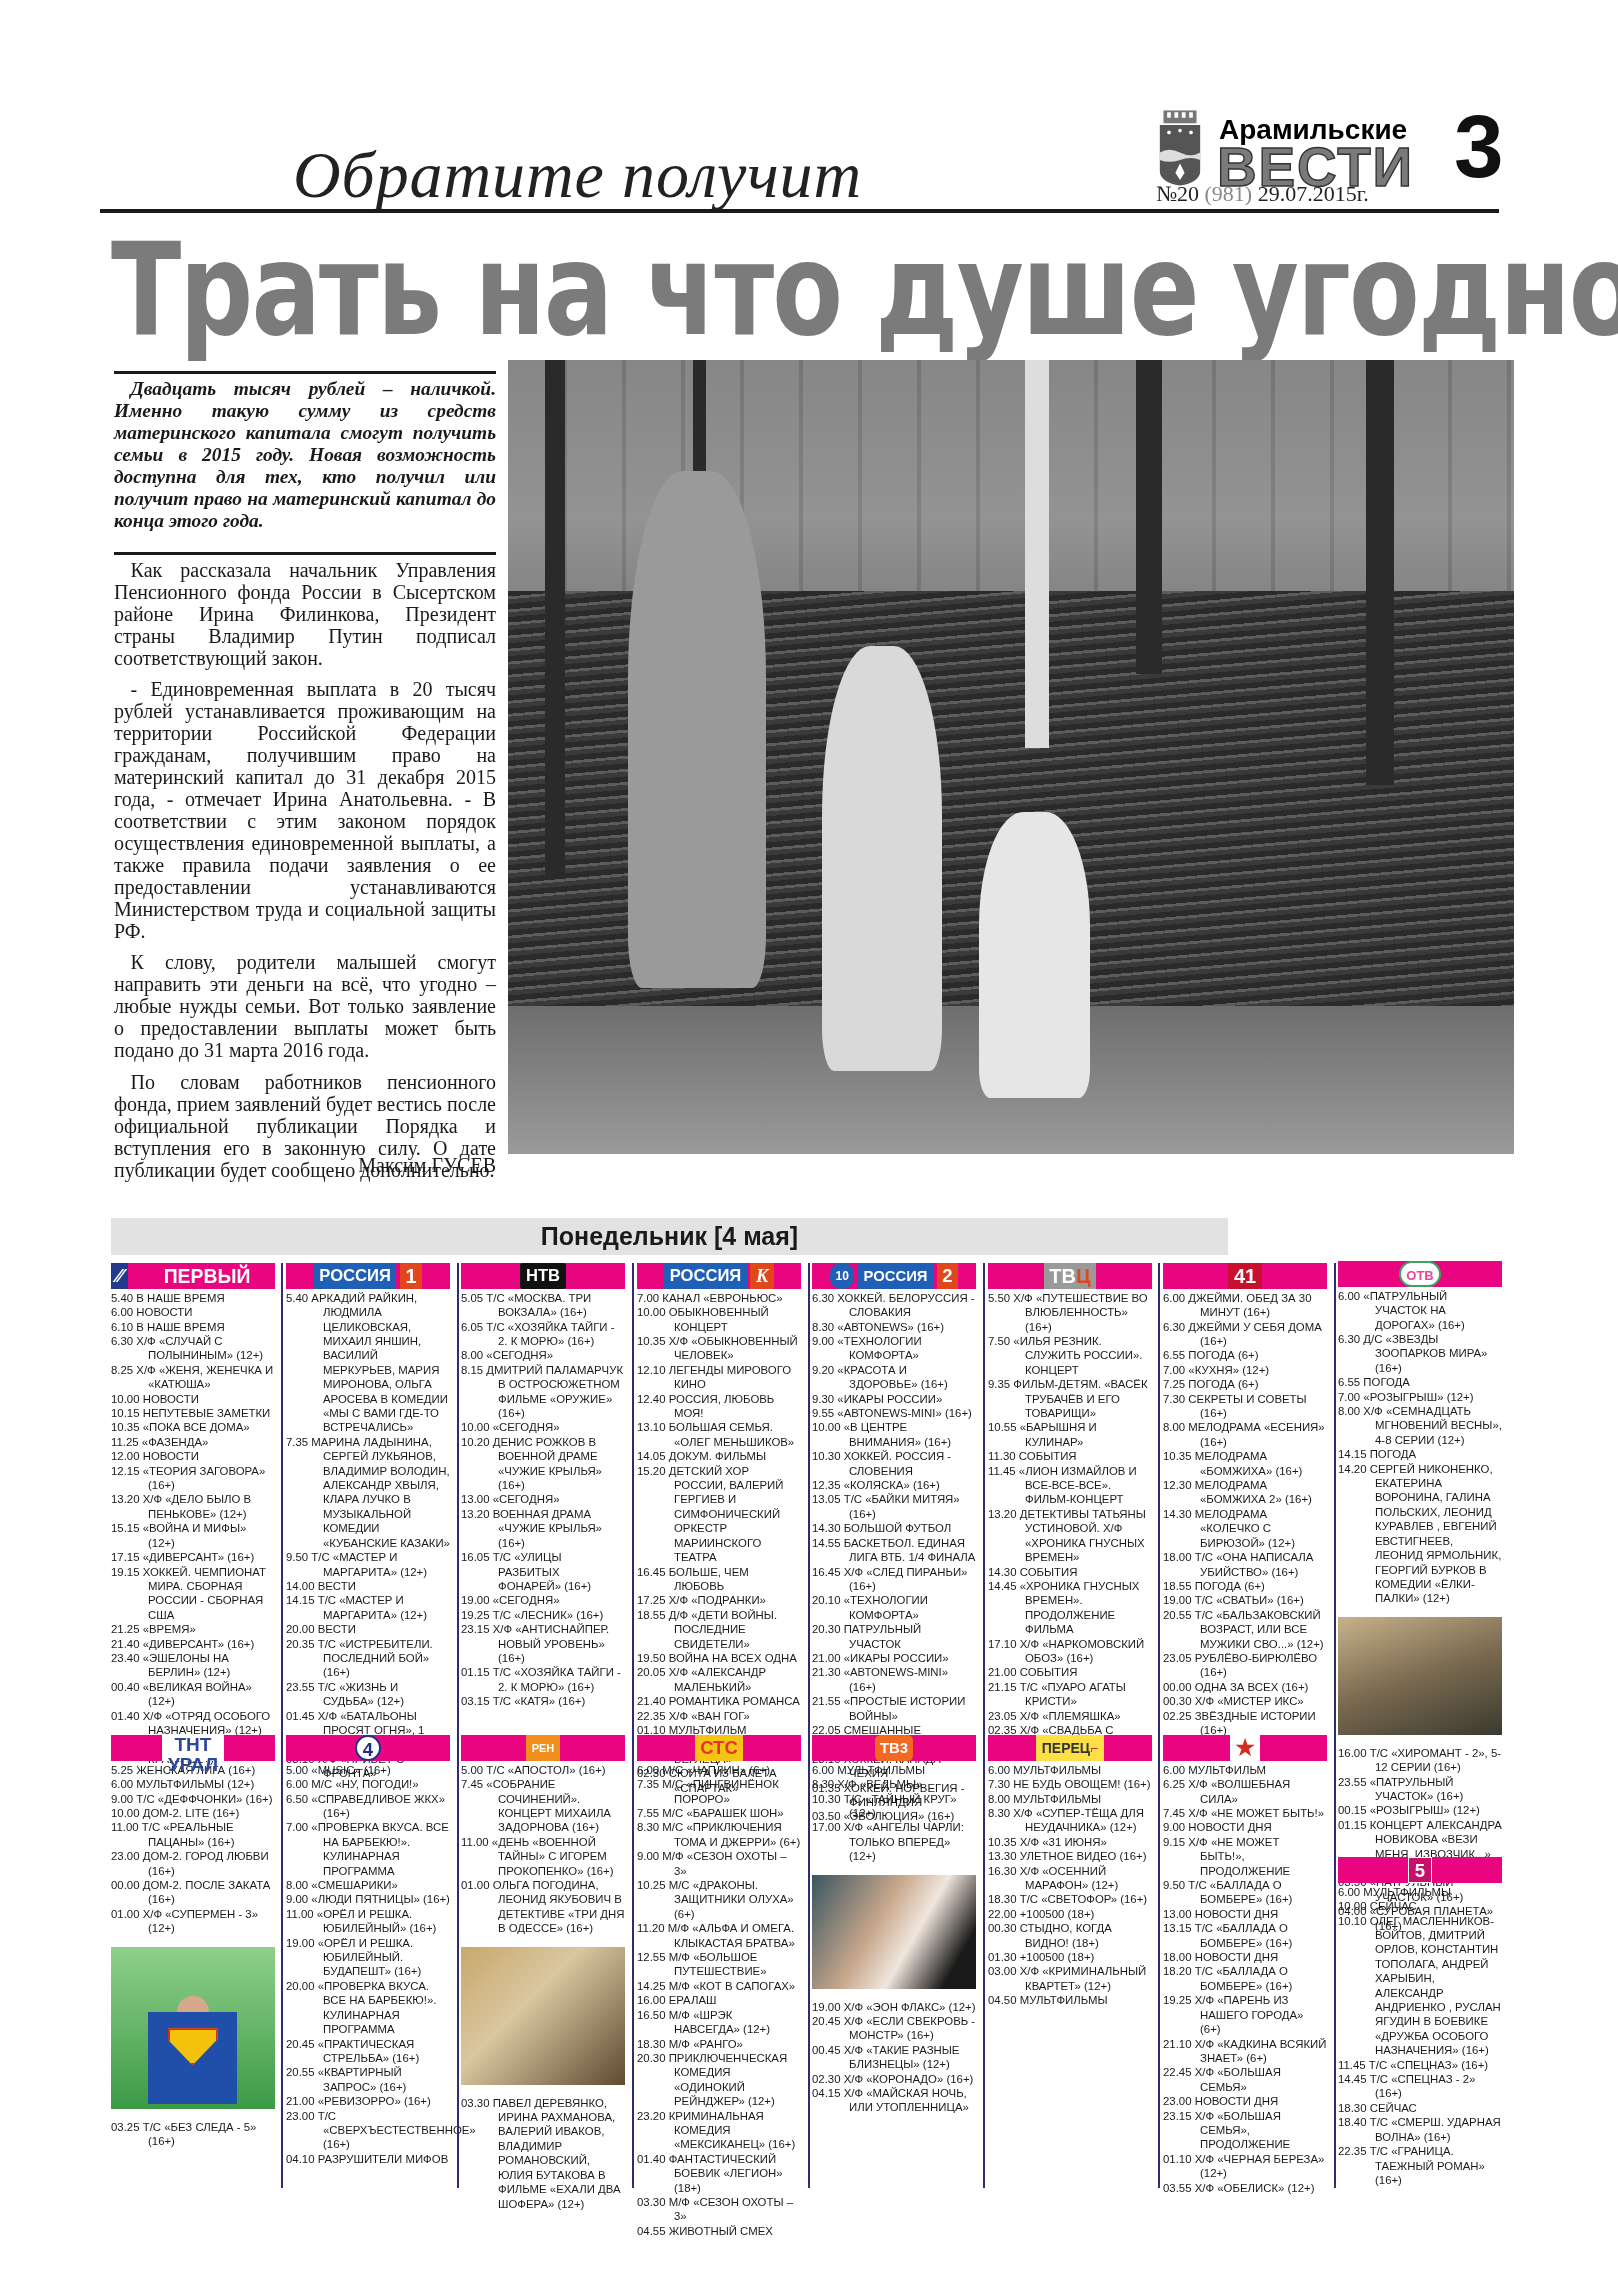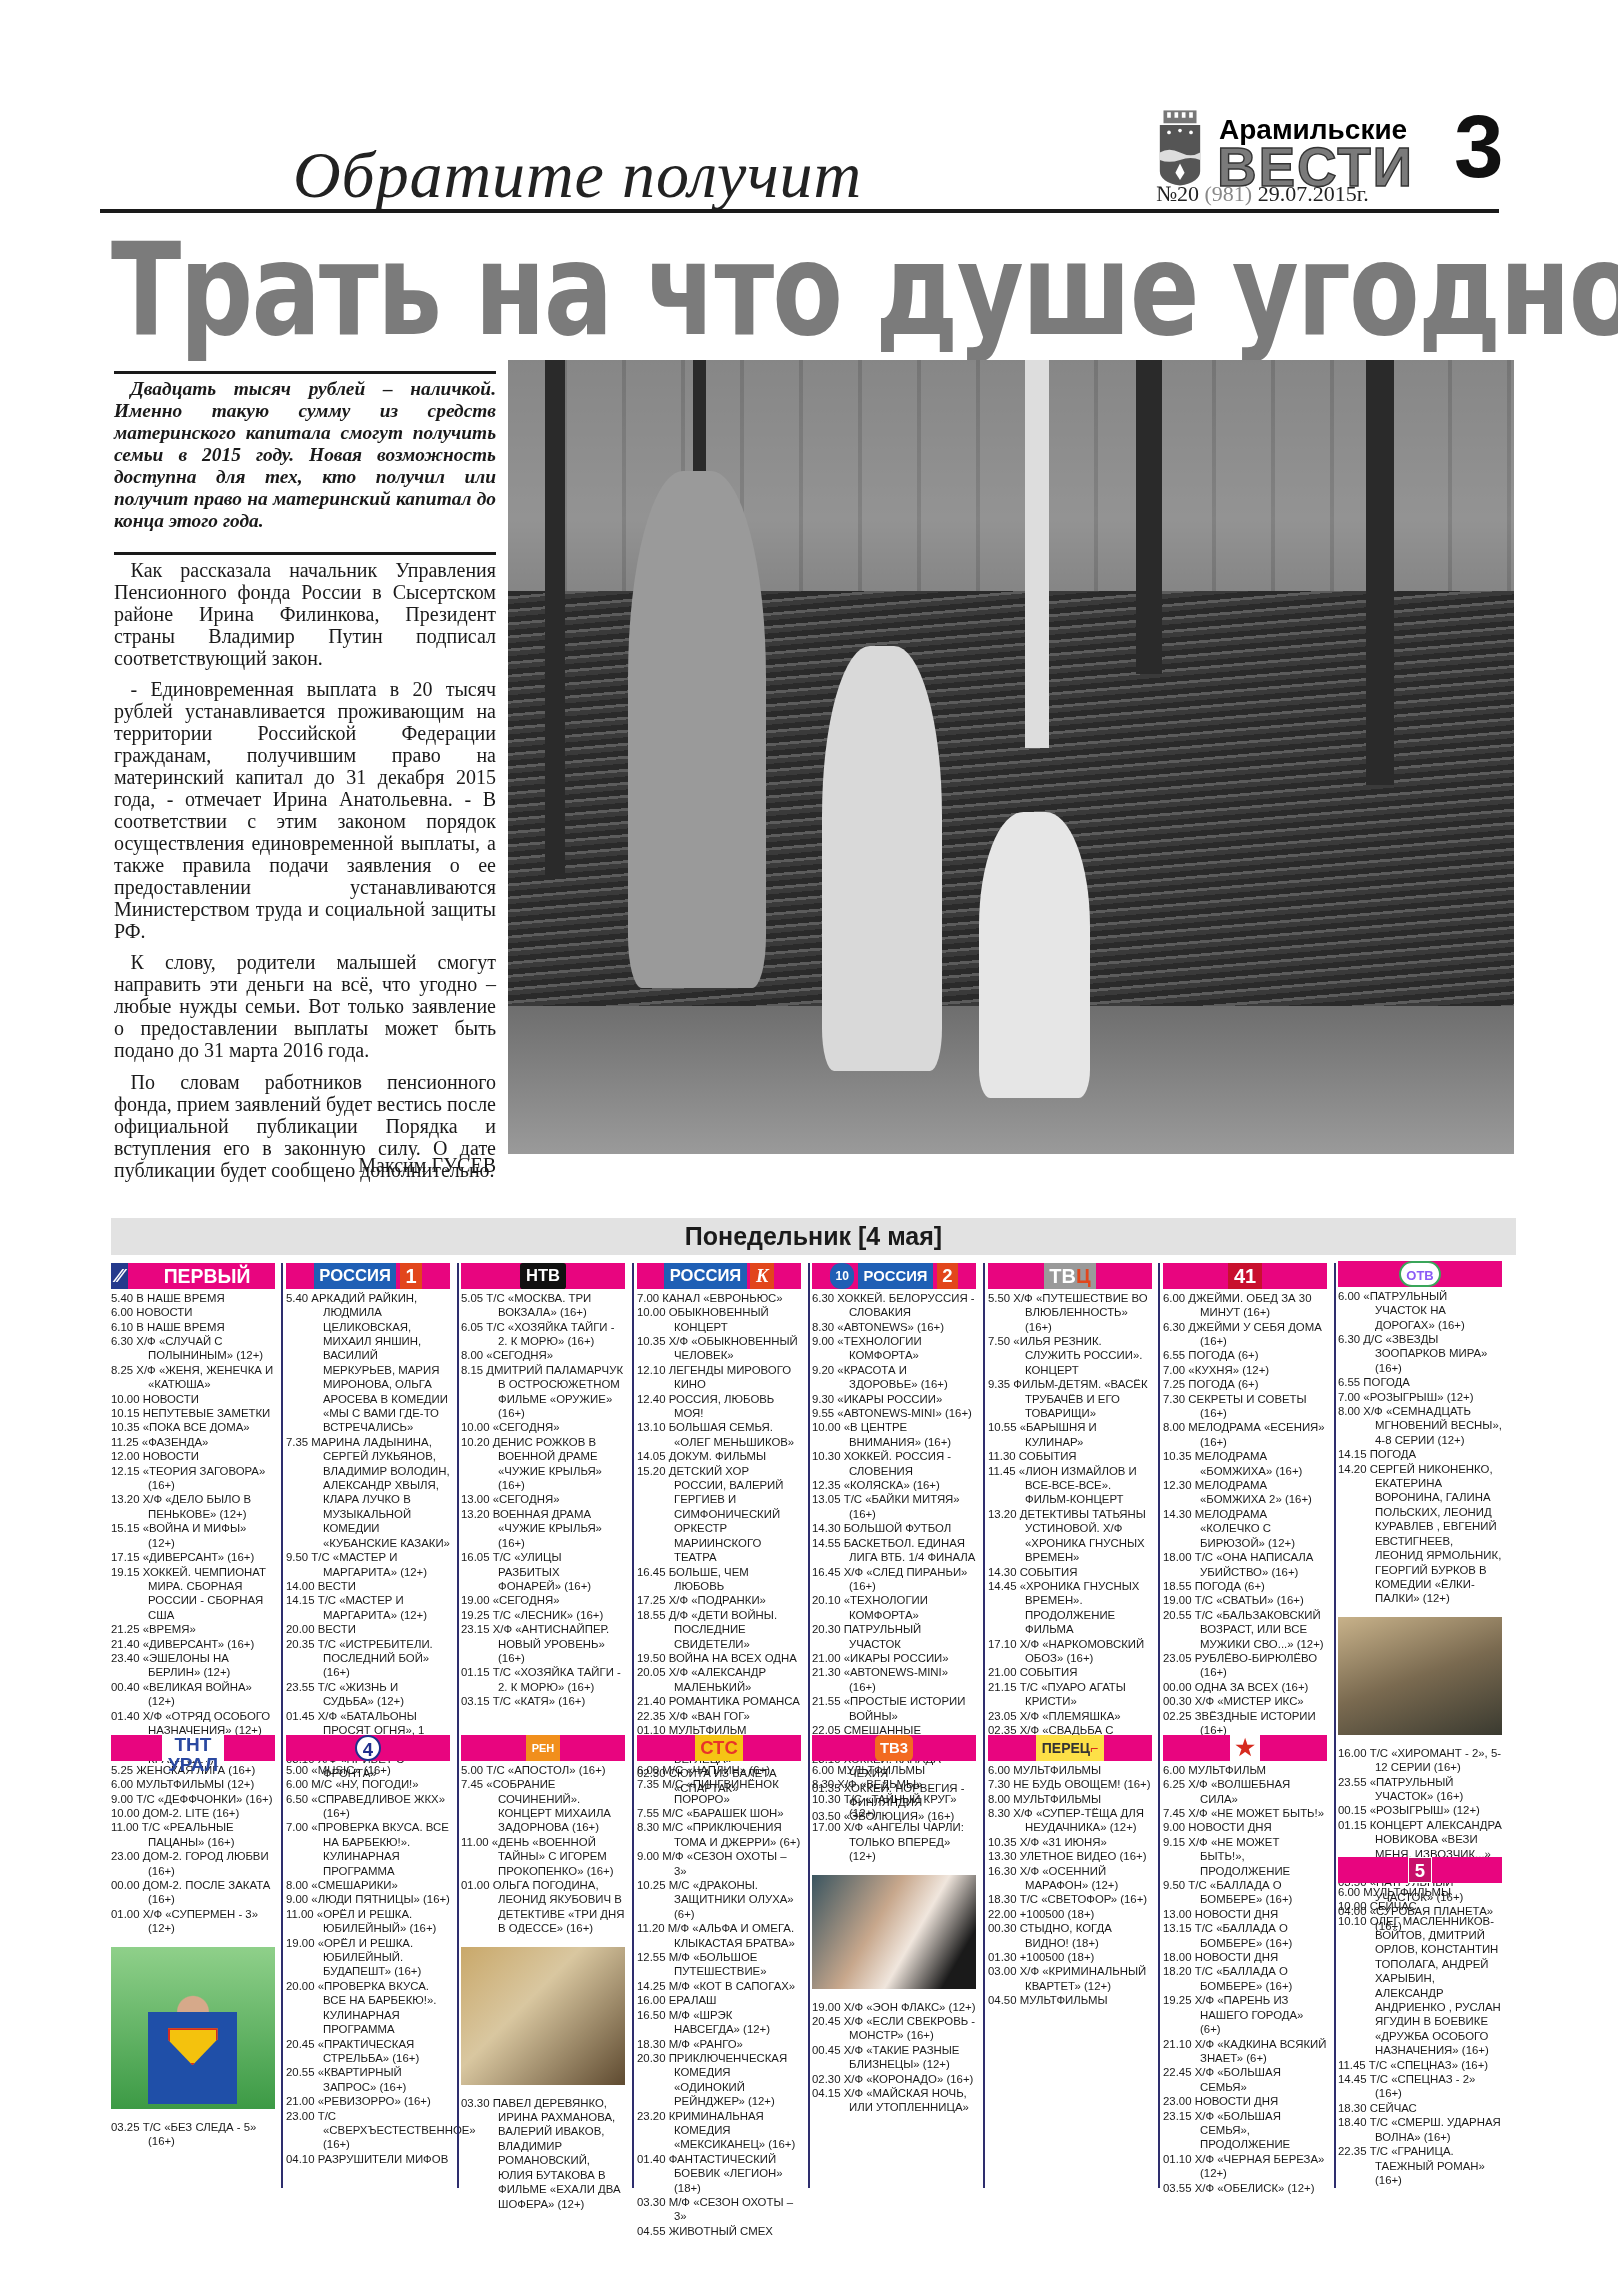--- a/index.html
+++ b/index.html
@@ -27,21 +27,21 @@
   .byline { position: absolute; left: 114px; top: 1154px; width: 382px; text-align: right; font-family: "Liberation Serif", serif; font-size: 20px; }
 
   .photo { position: absolute; left: 508px; top: 360px; width: 1006px; height: 794px; background: linear-gradient(180deg, #6a6a6a 0%, #8a8a8a 20%, #3d3d3d 40%, #5a5a5a 65%, #2f2f2f 100%); overflow: hidden; }
   .photo .fence { position: absolute; left: 0; top: 0; width: 100%; height: 240px; background: repeating-linear-gradient(90deg, #9a9a9a 0 55px, #7d7d7d 55px 59px), #8a8a8a; opacity: 0.6; }
   .photo .water { position: absolute; left: 0; top: 231px; width: 100%; height: 443px; background: repeating-linear-gradient(175deg, #2a2a2a 0 5.5px, #5c5c5c 5.5px 8.3px, #3a3a3a 8.3px 13px); }
   .photo .ground { position: absolute; left: 0; top: 646px; width: 100%; height: 148px; background: linear-gradient(180deg, #6e6e6e, #9a9a9a); }
   .photo .fig { position: absolute; background: #d9d9d9; border-radius: 40% 40% 10% 10%; }
   .photo .tree { position: absolute; background: #2a2a2a; }
 
   
-  .day-bar { position: absolute; left: 111px; top: 1218px; width: 1405px; height: 37px; background: #e2e2e2; text-align: center; font-size: 25px; font-weight: bold; line-height: 37px; color: #1a1a1a; }
+  .day-bar { position: absolute; left: 111px; top: 1218px; width: 1117px; height: 37px; background: #e2e2e2; text-align: center; font-size: 25px; font-weight: bold; line-height: 37px; color: #1a1a1a; }
   .tv-col { position: absolute; font-family: "Liberation Sans", sans-serif; font-size: 11.4px; line-height: 14.4px; color: #1a1a1a; text-transform: uppercase; }
   .tv-col .item { padding-left: 37px; text-indent: -37px; }
   .vline { position: absolute; width: 1.8px; background: #2e2e6e; }
   .chan-head { height: 26px; background: #e8057f; position: relative; margin-bottom: 1.8px; display: flex; align-items: center; justify-content: center; }
   .chan-logo { font-weight: bold; color: #fff; font-size: 18.5px; display: flex; align-items: center; gap: 3.7px; }
   .logo-box { padding: 0 5.5px; height: 26px; line-height: 26px; font-weight: bold; }
   .pic { margin: 11px 0; position: relative; overflow: hidden; }
 </style>
 </head>
 <body>
@@ -271,21 +271,21 @@
       <div class="item">19.00 Т/С «СВАТЬИ» (16+)</div>
       <div class="item">20.55 Т/С «БАЛЬЗАКОВСКИЙ ВОЗРАСТ, ИЛИ ВСЕ МУЖИКИ СВО...» (12+)</div>
       <div class="item">23.05 РУБЛЁВО-БИРЮЛЁВО (16+)</div>
       <div class="item">00.00 ОДНА ЗА ВСЕХ (16+)</div>
       <div class="item">00.30 Х/Ф «МИСТЕР ИКС»</div>
       <div class="item">02.25 ЗВЁЗДНЫЕ ИСТОРИИ (16+)</div>
     </div>
     <div class="tv-col" style="left: 1338px; top: 1261px; width: 164px;">
       <div class="chan-head" style="background: rgb(232, 5, 127);">
         <div class="chan-logo" title="ОТВ">
-          <span class="logo-box" style="background:#fff;color:#8b5cf6;font-size:13px;border-radius:13px;border:2.8px solid #3aa65a;">ОТВ</span>
+          <span class="logo-box" style="background:#fff;color:#ec4899;font-size:13px;border-radius:13px;border:2.8px solid #3aa65a;">ОТВ</span>
         </div>
       </div>
       <div class="item">6.00 «ПАТРУЛЬНЫЙ УЧАСТОК НА ДОРОГАХ» (16+)</div>
       <div class="item">6.30 Д/С «ЗВЕЗДЫ ЗООПАРКОВ МИРА» (16+)</div>
       <div class="item">6.55 ПОГОДА</div>
       <div class="item">7.00 «РОЗЫГРЫШ» (12+)</div>
       <div class="item">8.00 Х/Ф «СЕМНАДЦАТЬ МГНОВЕНИЙ ВЕСНЫ», 4-8 СЕРИИ (12+)</div>
       <div class="item">14.15 ПОГОДА</div>
       <div class="item">14.20 СЕРГЕЙ НИКОНЕНКО, ЕКАТЕРИНА ВОРОНИНА, ГАЛИНА ПОЛЬСКИХ, ЛЕОНИД КУРАВЛЕВ , ЕВГЕНИЙ ЕВСТИГНЕЕВ, ЛЕОНИД ЯРМОЛЬНИК, ГЕОРГИЙ БУРКОВ В КОМЕДИИ «ЁЛКИ-ПАЛКИ» (12+)</div>
       <div class="pic" style="height: 118px; background: linear-gradient(160deg, rgb(200, 178, 138), rgb(122, 106, 80) 50%, rgb(58, 58, 48));"></div>

